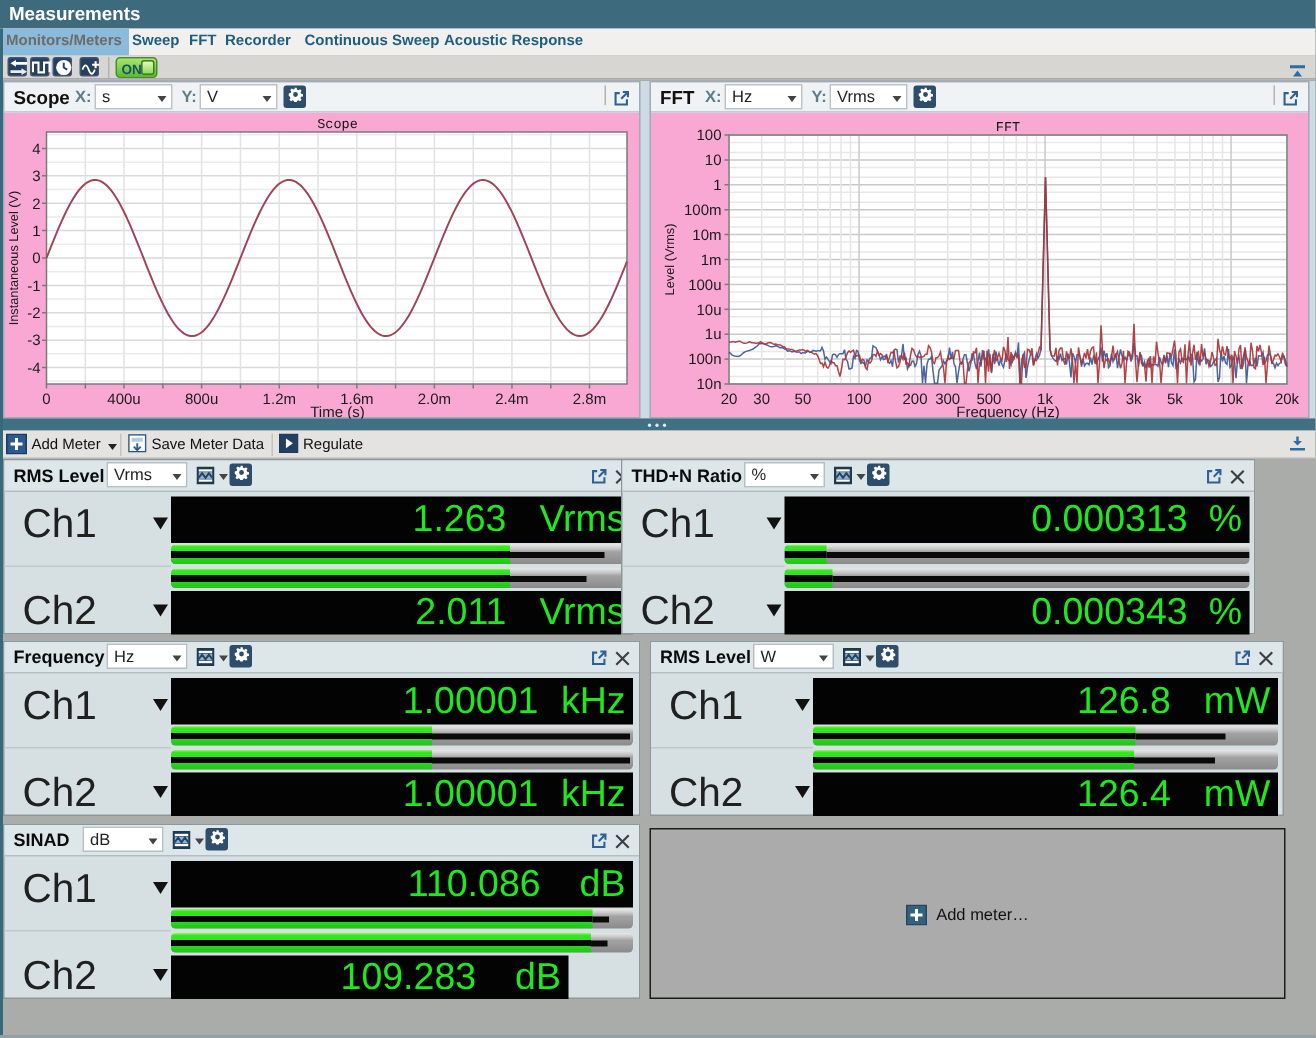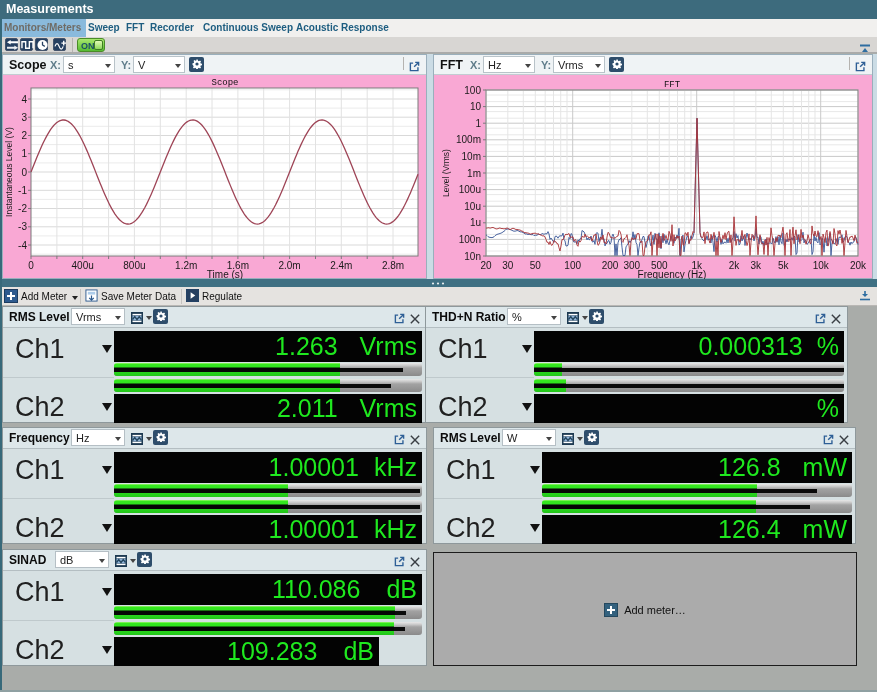--- a/index.html
+++ b/index.html
@@ -392,21 +392,21 @@
       <div class="bar" style="top:56px">
         <div class="bfill" style="width:73.5%"></div>
         <div class="bpeak" style="left:73.5%;width:20.200000000000003%"></div>
       </div>
       <div class="bar" style="top:72px">
         <div class="bfill" style="width:73.3%"></div>
         <div class="bpeak" style="left:73.3%;width:16.700000000000003%"></div>
       </div>
     </div>
   </div>
-<div class="mpanel" style="left:425px;top:306px;width:423px">
+<div class="mpanel" style="left:414px;top:306px;width:423px">
     <div class="mhead">
 <span class="mtitle">THD+N Ratio</span>
 <span class="combo" style="left:81px;width:54px">
         <span>%</span>
         <i class="dar"></i>
       </span>
 <span class="micon" style="left:141px"><svg width="12" height="12" viewBox="0 0 16 16">
           <rect x="0" y="0" width="16" height="16" fill="#1d3a52"></rect>
           <rect x="2" y="2.5" width="12" height="2" fill="#fff"></rect>
           <rect x="2" y="11.5" width="12" height="2" fill="#fff"></rect>
@@ -429,20 +429,21 @@
     <div class="chlab" style="top:27px">Ch1</div>
     <i class="chdar" style="top:38px;left:96px"></i>
     <div class="chlab" style="top:85px">Ch2</div>
     <i class="chdar" style="top:96px;left:96px"></i>
     <div class="sepline" style="top:70px;width:108px"></div>
     <div class="disp" style="top:24px;left:108px;width:310px">
       <span class="val">0.000313</span>
       <span class="unit" style="margin-left:14px">%</span>
     </div>
     <div class="disp" style="top:87px;left:108px;width:310px;height:29px">
+      <span class="val">0.000343</span>
       <span class="unit" style="margin-left:14px">%</span>
     </div>
     <div class="barwrap" style="left:108px;width:310px">
       <div class="bar" style="top:56px">
         <div class="bfill" style="width:9.0%"></div>
         <div class="bpeak" style="left:9.0%;width:91.0%"></div>
       </div>
       <div class="bar" style="top:72px">
         <div class="bfill" style="width:10.2%"></div>
         <div class="bpeak" style="left:10.2%;width:89.8%"></div>

